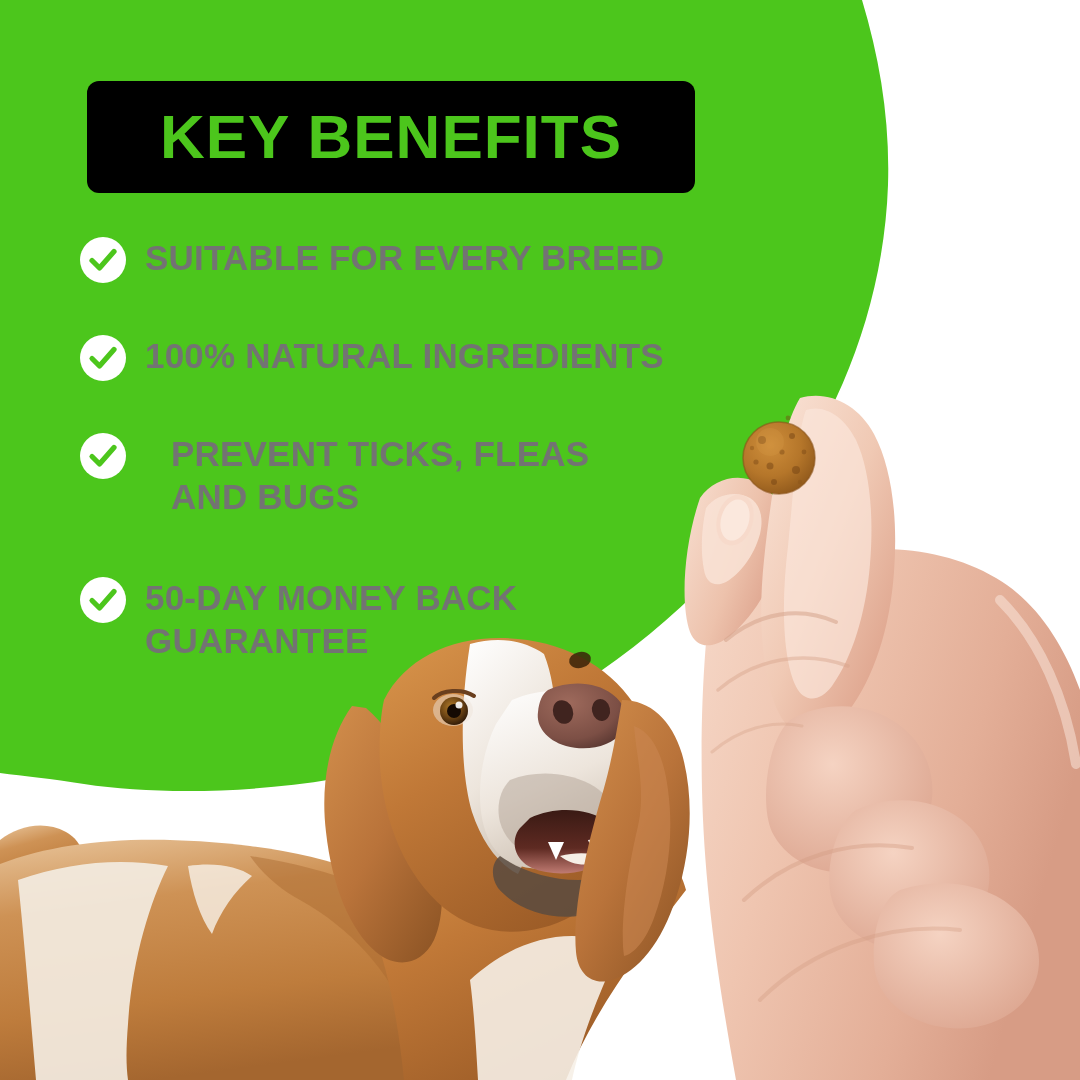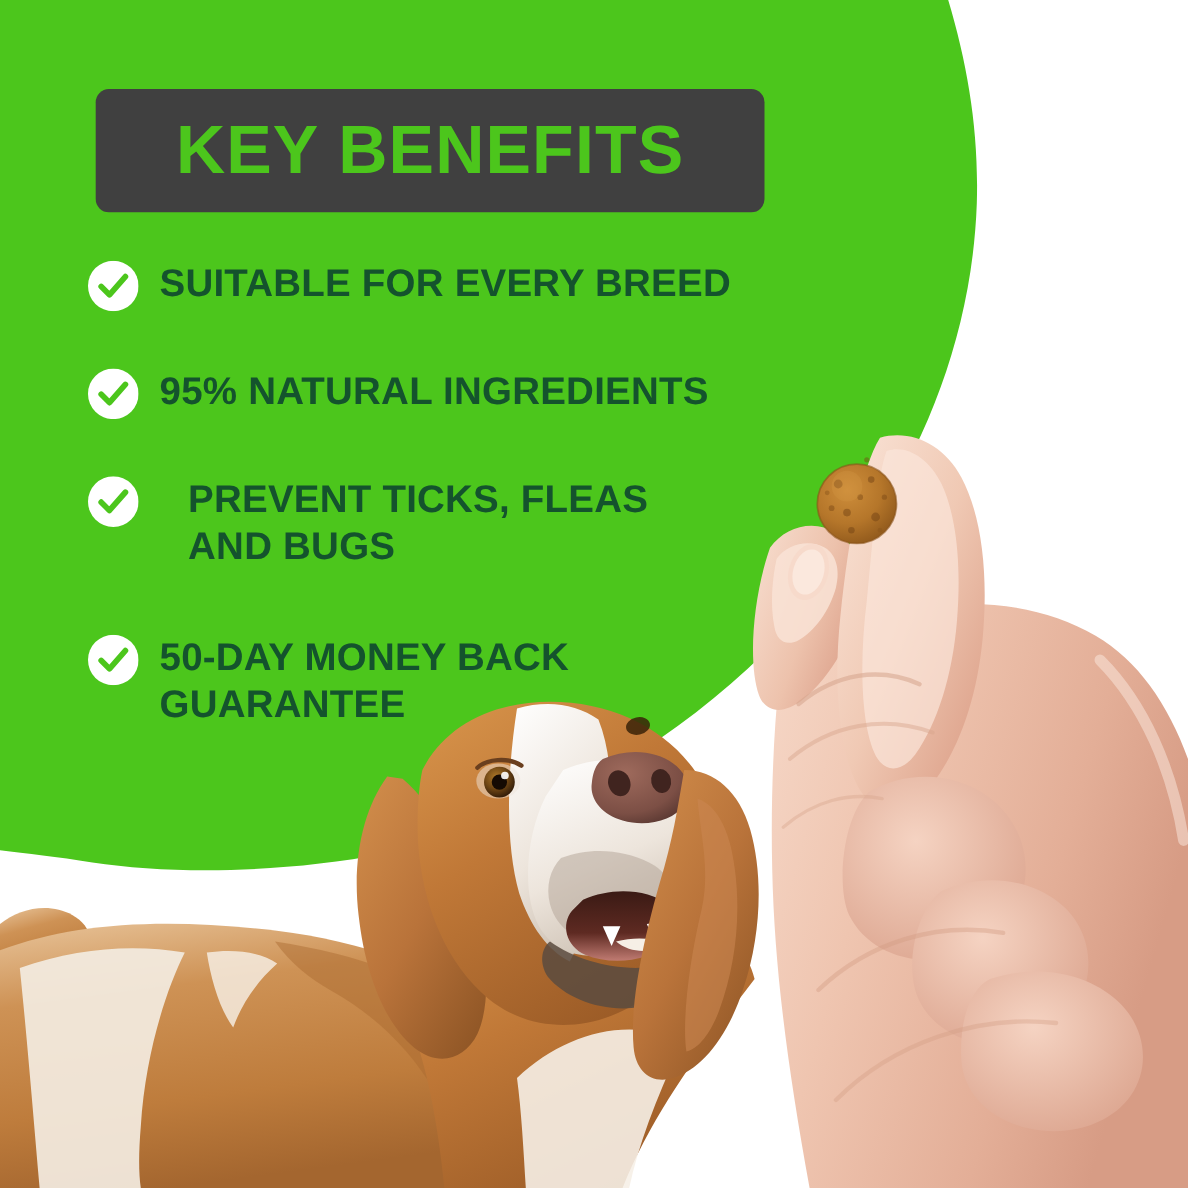--- a/index.html
+++ b/index.html
@@ -26,21 +26,21 @@
     pointer-events: none;
   }
 
   
   .title-plate {
     position: absolute;
     left: 87px;
     top: 81px;
     width: 608px;
     height: 112px;
-    background: #404040;
+    background: #000000;
     border-radius: 12px;
     display: flex;
     align-items: center;
     justify-content: center;
   }
   .title-text {
     color: #4CC61C;
     font-size: 62px;
     font-weight: bold;
     letter-spacing: 1px;
@@ -62,21 +62,21 @@
     left: 0;
   }
   .check-badge {
     flex: 0 0 auto;
     width: 46px;
     height: 46px;
     margin-right: 19px;
     margin-top: 1px;
   }
   .benefit-label {
-    color: #14532d;
+    color: #737373;
     font-size: 35px;
     font-weight: bold;
     line-height: 1.22;
     letter-spacing: 0.2px;
     white-space: pre-line;
     padding-top: 1px;
   }
 
   
   .photo-layer {
@@ -326,21 +326,21 @@
         <path d="M 12 23.5 L 19.5 31 L 34 14.5" stroke="#4CC61C" stroke-width="5.2" fill="none" stroke-linecap="round" stroke-linejoin="round"></path>
       </svg>
       <div class="benefit-label">SUITABLE FOR EVERY BREED</div>
     </div>
 
     <div class="benefit-row" style="top:98px;">
       <svg class="check-badge" viewBox="0 0 46 46" xmlns="http://www.w3.org/2000/svg">
         <circle cx="23" cy="23" r="23" fill="#FFFFFF"></circle>
         <path d="M 12 23.5 L 19.5 31 L 34 14.5" stroke="#4CC61C" stroke-width="5.2" fill="none" stroke-linecap="round" stroke-linejoin="round"></path>
       </svg>
-      <div class="benefit-label">95% NATURAL INGREDIENTS</div>
+      <div class="benefit-label">100% NATURAL INGREDIENTS</div>
     </div>
 
     <div class="benefit-row" style="top:196px;gap:26px;">
       <svg class="check-badge" viewBox="0 0 46 46" xmlns="http://www.w3.org/2000/svg">
         <circle cx="23" cy="23" r="23" fill="#FFFFFF"></circle>
         <path d="M 12 23.5 L 19.5 31 L 34 14.5" stroke="#4CC61C" stroke-width="5.2" fill="none" stroke-linecap="round" stroke-linejoin="round"></path>
       </svg>
       <div class="benefit-label">PREVENT TICKS, FLEAS
 AND BUGS</div>
     </div>

